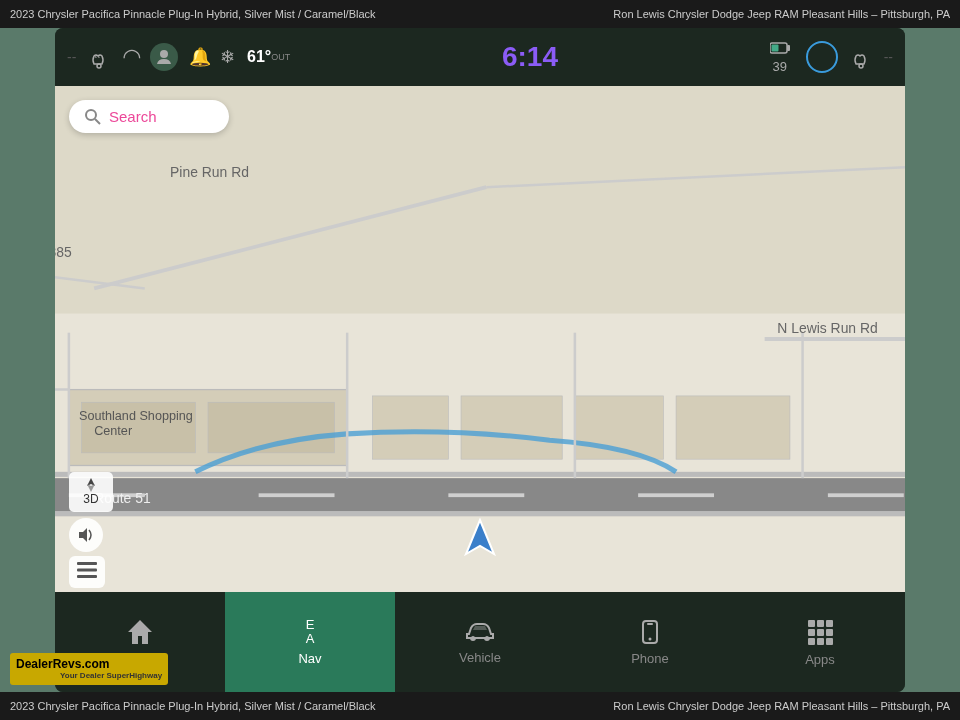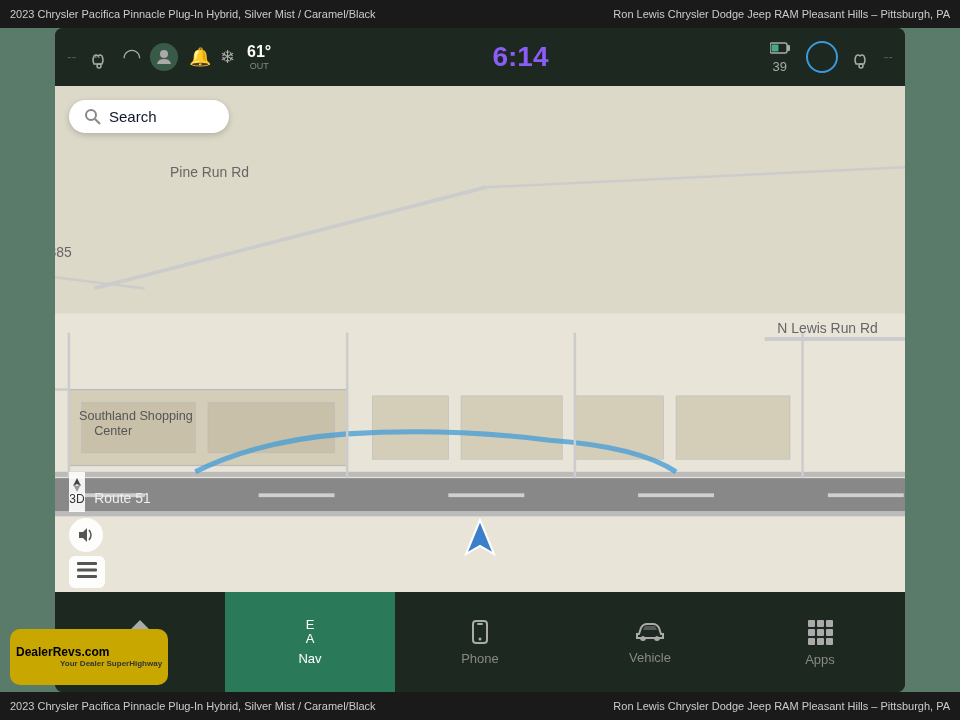--- a/index.html
+++ b/index.html
@@ -51,22 +51,22 @@
       left: 10px;
       z-index: 20;
       display: flex;
       align-items: center;
     }
     .watermark-logo {
       background: #c8a800;
       color: #000;
       font-size: 9px;
       font-weight: bold;
-      padding: 16px 6px;
-      border-radius: 10px;
+      padding: 4px 6px;
+      border-radius: 3px;
       line-height: 1.2;
     }
 
     
     .car-ui {
       position: absolute;
       top: 28px;
       left: 55px;
       right: 55px;
       bottom: 28px;
@@ -89,21 +89,21 @@
     }
     .seat-icon {
       width: 30px;
       height: 30px;
       display: flex;
       align-items: center;
       justify-content: center;
     }
     .temp-display {
       display: flex;
-      flex-direction: column;
+      flex-direction: row;
       align-items: center;
       margin-left: 4px;
     }
     .temp-value {
       color: #fff;
       font-size: 16px;
       font-weight: bold;
     }
     .temp-label {
       color: #888;
@@ -158,32 +158,32 @@
       background: #fff;
       border-radius: 24px;
       padding: 8px 16px;
       display: flex;
       align-items: center;
       gap: 8px;
       box-shadow: 0 2px 6px rgba(0,0,0,0.2);
       min-width: 160px;
     }
     .search-text {
-      color: #0f172a;
+      color: #ec4899;
       font-size: 15px;
     }
 
     
     .map-3d-btn {
       position: absolute;
       left: 14px;
       bottom: 80px;
       background: rgba(255,255,255,0.9);
-      border-radius: 0;
-      padding: 6px 0;
+      border-radius: 5px;
+      padding: 6px 14px;
       font-size: 13px;
       color: #333;
       display: flex;
       flex-direction: column;
       align-items: center;
       cursor: pointer;
     }
     .map-sound-btn {
       position: absolute;
       left: 14px;
@@ -427,36 +427,36 @@
 
     <div class="nav-item active">
       <div class="nav-item-ea">
         <span class="nav-ea-text" style="font-size:13px;color:#fff;">E</span>
         <span class="nav-ea-text" style="font-size:13px;color:#fff;">A</span>
       </div>
       <span class="nav-label" style="color:#fff;">Nav</span>
     </div>
 
     <div class="nav-item">
-      <svg width="26" height="26" viewBox="0 0 26 26">
-        <rect x="6" y="2" width="14" height="22" rx="3" fill="none" stroke="#aaa" stroke-width="2"></rect>
-        <circle cx="13" cy="20" r="1.5" fill="#aaa"></circle>
-        <rect x="10" y="4" width="6" height="2" rx="1" fill="#aaa"></rect>
-      </svg>
-      <span class="nav-label">Phone</span>
-    </div>
-
-    <div class="nav-item">
       <svg width="30" height="24" viewBox="0 0 30 24">
         <path d="M4 14 L6 8 Q8 4 12 4 L18 4 Q22 4 24 8 L26 14 L28 14 L28 18 L24 18 Q24 20 22 20 Q20 20 20 18 L10 18 Q10 20 8 20 Q6 20 6 18 L2 18 L2 14 Z" fill="none" stroke="#aaa" stroke-width="2"></path>
         <circle cx="8" cy="18" r="2" fill="#aaa"></circle>
         <circle cx="22" cy="18" r="2" fill="#aaa"></circle>
         <path d="M8 10 L10 6 L20 6 L22 10 Z" fill="#aaa" opacity="0.4"></path>
       </svg>
       <span class="nav-label">Vehicle</span>
+    </div>
+
+    <div class="nav-item">
+      <svg width="26" height="26" viewBox="0 0 26 26">
+        <rect x="6" y="2" width="14" height="22" rx="3" fill="none" stroke="#aaa" stroke-width="2"></rect>
+        <circle cx="13" cy="20" r="1.5" fill="#aaa"></circle>
+        <rect x="10" y="4" width="6" height="2" rx="1" fill="#aaa"></rect>
+      </svg>
+      <span class="nav-label">Phone</span>
     </div>
 
     <div class="nav-item">
       <svg width="28" height="28" viewBox="0 0 28 28">
         <rect x="2" y="2" width="7" height="7" rx="1" fill="#aaa"></rect>
         <rect x="11" y="2" width="7" height="7" rx="1" fill="#aaa"></rect>
         <rect x="20" y="2" width="7" height="7" rx="1" fill="#aaa"></rect>
         <rect x="2" y="11" width="7" height="7" rx="1" fill="#aaa"></rect>
         <rect x="11" y="11" width="7" height="7" rx="1" fill="#aaa"></rect>
         <rect x="20" y="11" width="7" height="7" rx="1" fill="#aaa"></rect>

